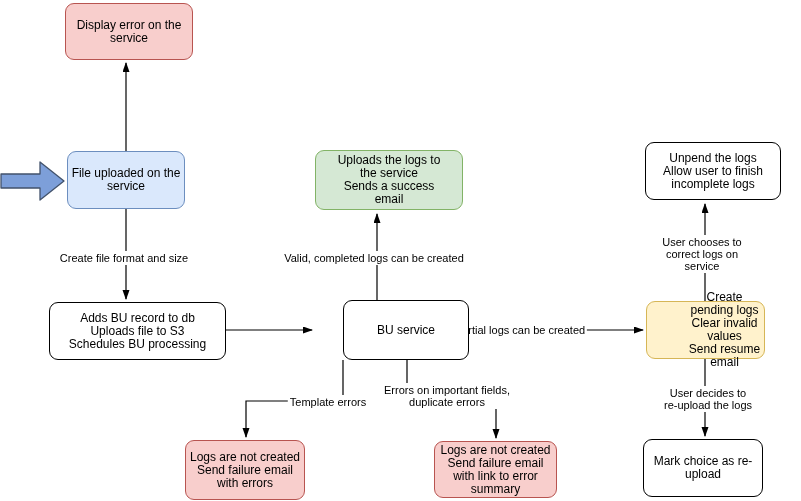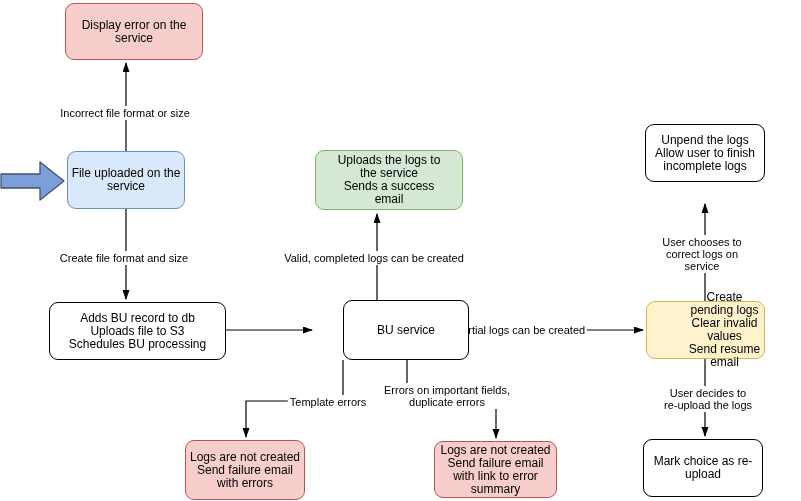--- a/index.html
+++ b/index.html
@@ -77,52 +77,51 @@
     <polyline class="edge" points="200,330 312,330" marker-end="url(#arr)"></polyline>
     <polyline class="edge" points="377,300 377,214" marker-end="url(#arr)"></polyline>
     <polyline class="edge" points="441,330 643,330" marker-end="url(#arr)"></polyline>
     <polyline class="edge" points="705,301 705,204" marker-end="url(#arr)"></polyline>
     <polyline class="edge" points="705,359 705,436" marker-end="url(#arr)"></polyline>
     <polyline class="edge" points="343,360 343,401 246,401 246,437" marker-end="url(#arr)"></polyline>
     <polyline class="edge" points="407,360 407,397 496,397 496,438" marker-end="url(#arr)"></polyline>
     <polygon class="input-arrow" points="1,174 40,174 40,162 64,181 40,200 40,188 1,188"></polygon>
   </svg>
 
-  <div class="edge-label" style="left:125px; top:113px;">Incorrect file format or size</div>
   <div class="edge-label" style="left:124px; top:258px;">Create file format and size</div>
   <div class="edge-label" style="left:374px; top:258px;">Valid, completed logs can be created</div>
   <div class="edge-label" style="left:702px; top:254px;">User chooses to correct logs on service</div>
   <div class="edge-label" style="left:520px; top:330px;">Partial logs can be created</div>
   <div class="edge-label" style="left:708px; top:399px;">User decides to re-upload the logs</div>
   <div class="edge-label" style="left:328px; top:402px;">Template errors</div>
   <div class="edge-label" style="left:447px; top:396px;">Errors on important fields,
 duplicate errors</div>
 
-  <div class="node pink" style="left:65px; top:3px; width:138px; height:57px;">Display error on the
+  <div class="node pink" style="left:65px; top:3px; width:128px; height:57px;">Display error on the
 service</div>
 
   <div class="node blue" style="left:67px; top:151px; width:118px; height:58px;">File uploaded on the
 service</div>
 
   <div class="node" style="left:49px; top:302px; width:177px; height:58px;">Adds BU record to db
 Uploads file to S3
 Schedules BU processing</div>
 
   <div class="node green" style="left:315px; top:150px; width:148px; height:60px;">Uploads the logs to
 the service
 Sends a success
 email</div>
 
   <div class="node" style="left:315px; top:300px; width:126px; height:60px;margin-left:28px;">BU service</div>
 
   <div class="node yellow" style="left:646px; top:301px; width:119px; height:58px;">Create pending logs
 Clear invalid values
 Send resume email</div>
 
-  <div class="node" style="left:645px; top:124px; width:120px; height:58px;">Unpend the logs
+  <div class="node" style="left:645px; top:142px; width:136px; height:58px;">Unpend the logs
 Allow user to finish
 incomplete logs</div>
 
   <div class="node" style="left:643px; top:439px; width:120px; height:58px;">Mark choice as re-
 upload</div>
 
   <div class="node pink" style="left:185px; top:440px; width:120px; height:60px;">Logs are not created
 Send failure email
 with errors</div>
 

